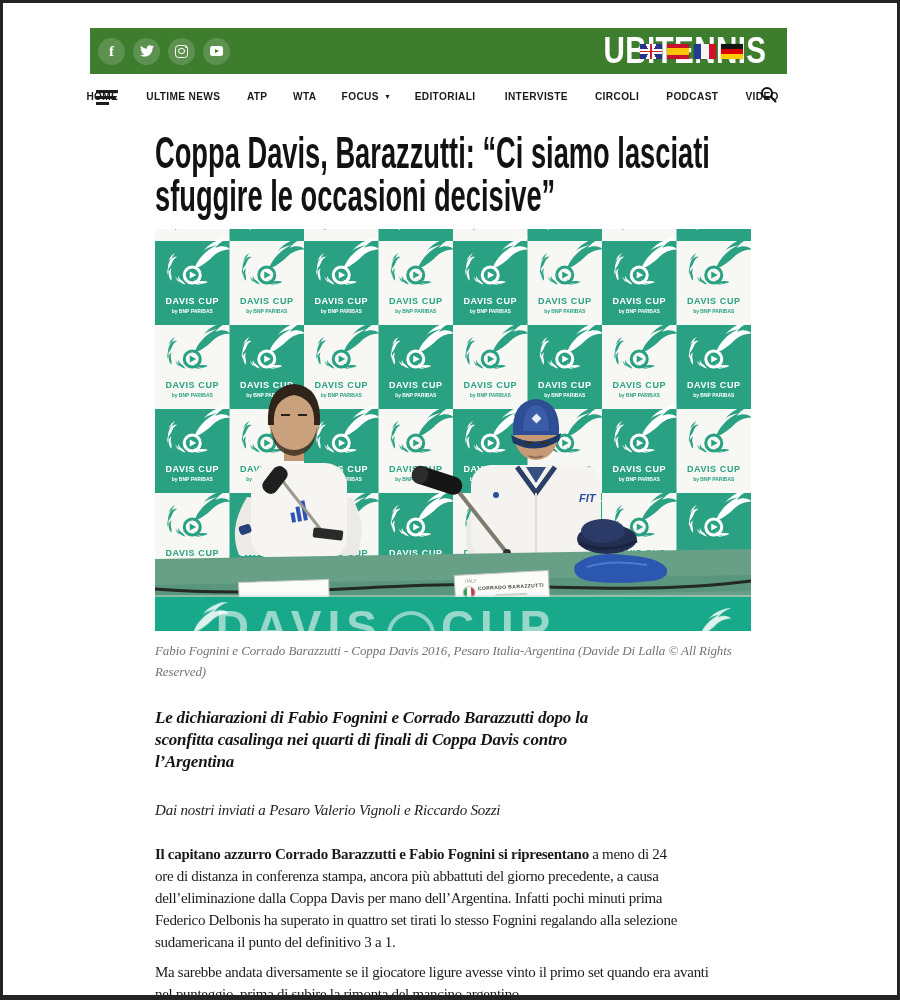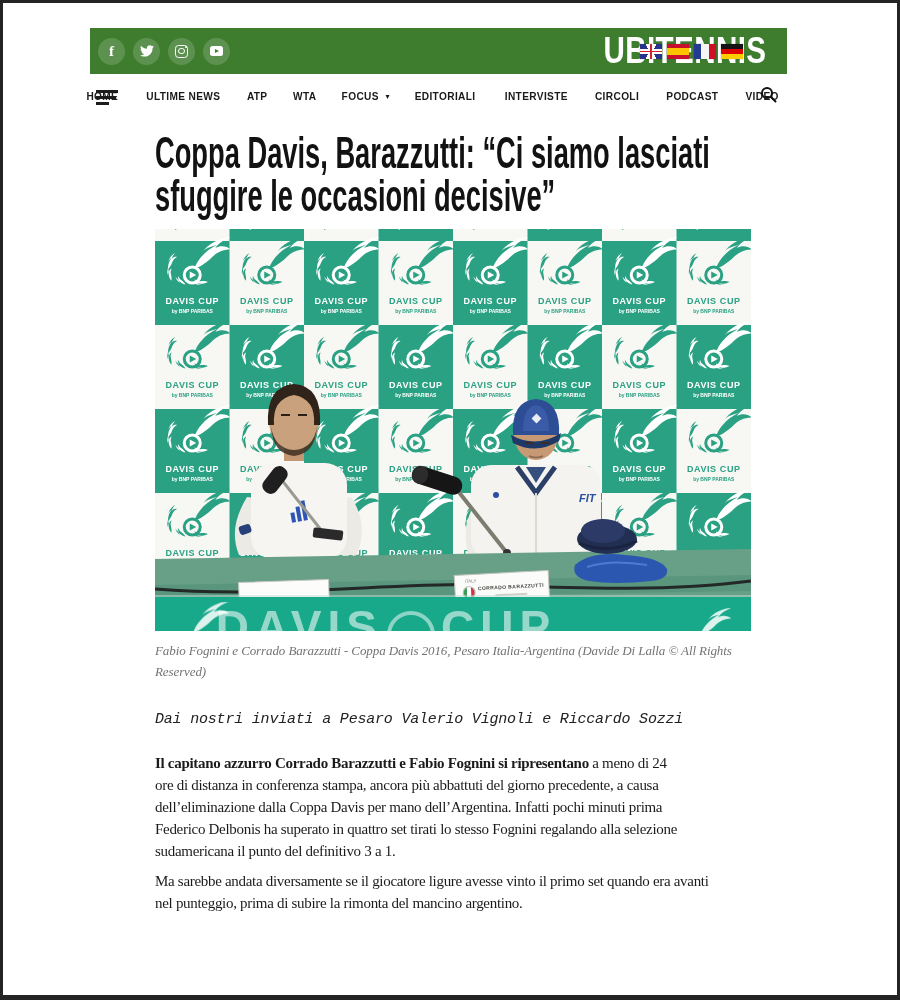--- a/index.html
+++ b/index.html
@@ -53,21 +53,21 @@
            letter-spacing:0;transform:scaleX(.62);transform-origin:left top;white-space:pre-line;}
   .meta{margin-top:12px;height:18px;font-family:"Liberation Serif",serif;font-size:14px;color:#9a9a9a;}
   .meta span{margin-right:18px;}
   .meta .cat{cursor:pointer;}
   .meta .date{color:#a8a8a8;}
   .photo{margin-top:12px;width:596px;height:402px;display:block;}
   .caption{margin-top:9px;font-family:"Liberation Serif",serif;font-style:italic;font-size:13px;
            line-height:21px;color:#737373;white-space:pre-line;letter-spacing:-.1px;}
   .standfirst{margin-top:25px;font-family:"Liberation Serif",serif;font-style:italic;font-weight:700;
               font-size:17px;line-height:22px;color:#151515;white-space:pre-line;letter-spacing:-.2px;}
-  .byline2{margin-top:29px;font-family:Liberation Mono, monospace;font-style:italic;font-size:15px;
+  .byline2{margin-top:29px;font-family:Liberation Serif, serif;font-style:italic;font-size:15px;
            color:#222;letter-spacing:-.2px;}
   .body-p{margin:0;margin-top:24px;font-family:"Liberation Serif",serif;font-size:15px;line-height:22px;
           color:#1b1b1b;white-space:pre-line;letter-spacing:-.3px;}
   .body-p + .body-p{margin-top:8px;}
 </style>
 </head>
 <body>
 
 <div id="page">
 
@@ -528,20 +528,23 @@
             <use href="#bird" transform="translate(38,392) scale(1.5)"></use>
             <use href="#bird" transform="translate(545,396) scale(1.3)"></use>
           </g>
         </g>
       </g>
     </svg>
 
     <p class="caption">Fabio Fognini e Corrado Barazzutti - Coppa Davis 2016, Pesaro Italia-Argentina (Davide Di Lalla © All Rights
 Reserved)</p>
 
+    <p class="standfirst">Le dichiarazioni di Fabio Fognini e Corrado Barazzutti dopo la
+sconfitta casalinga nei quarti di finali di Coppa Davis contro
+l’Argentina</p>
 
     <p class="byline2">Dai nostri inviati a Pesaro Valerio Vignoli e Riccardo Sozzi</p>
 
     <p class="body-p"><span style="font-weight: 700;">Il capitano azzurro Corrado Barazzutti e Fabio Fognini si ripresentano</span><span> a meno di 24
 ore di distanza </span><span style="font-weight: 400;">in conferenza stampa</span><span>, ancora più abbattuti del giorno precedente, a causa
 dell’eliminazione dalla Coppa Davis per mano dell’Argentina. Infatti pochi minuti prima
 Federico Delbonis ha superato in quattro set tirati lo stesso Fognini regalando alla selezione
 sudamericana il punto del definitivo 3 a 1.</span></p>
     <p class="body-p">Ma sarebbe andata diversamente se il giocatore ligure avesse vinto il primo set quando era avanti
 nel punteggio, prima di subire la rimonta del mancino argentino.</p>

